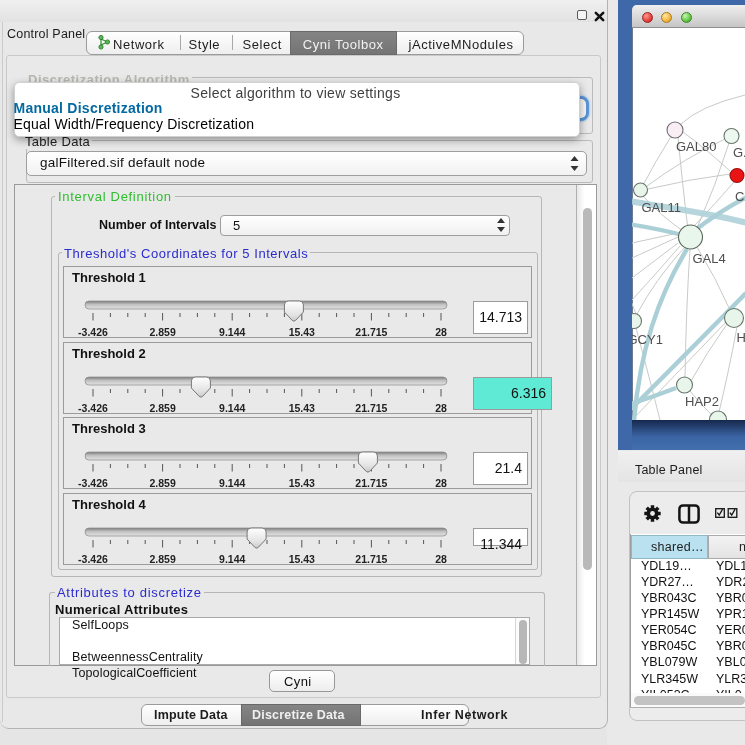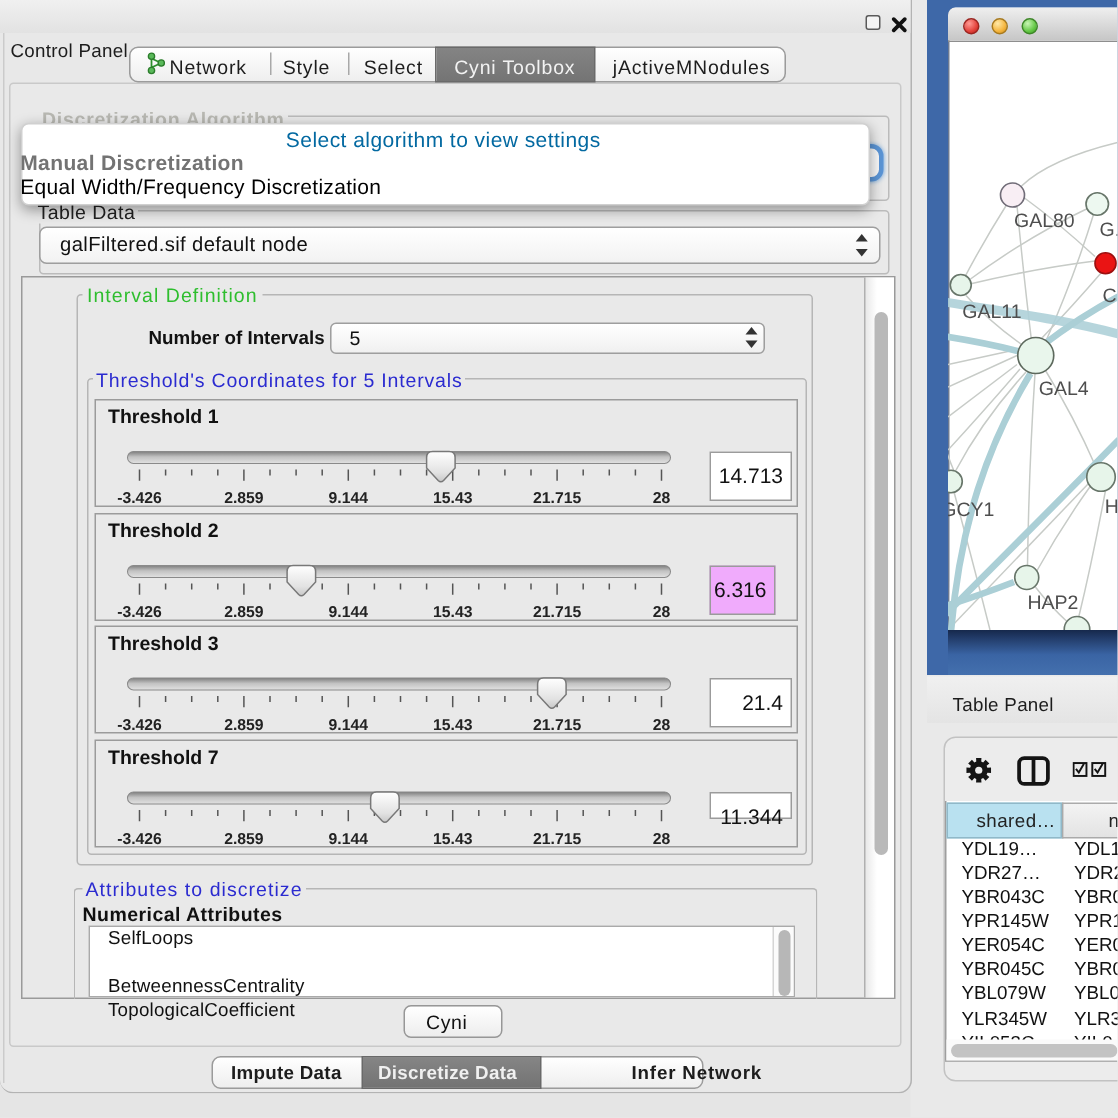--- a/index.html
+++ b/index.html
@@ -158,21 +158,21 @@
     <line x1="360.6" y1="47" x2="360.6" y2="51" stroke="#555" stroke-width="1"></line>
     <line x1="378.0" y1="47" x2="378.0" y2="54.5" stroke="#555" stroke-width="1"></line>
     <text x="30.0" y="69.5" font-size="10.5" font-weight="bold" fill="#222" text-anchor="middle">-3.426</text>
     <text x="99.6" y="69.5" font-size="10.5" font-weight="bold" fill="#222" text-anchor="middle">2.859</text>
     <text x="169.2" y="69.5" font-size="10.5" font-weight="bold" fill="#222" text-anchor="middle">9.144</text>
     <text x="238.8" y="69.5" font-size="10.5" font-weight="bold" fill="#222" text-anchor="middle">15.43</text>
     <text x="308.4" y="69.5" font-size="10.5" font-weight="bold" fill="#222" text-anchor="middle">21.715</text>
     <text x="378.0" y="69.5" font-size="10.5" font-weight="bold" fill="#222" text-anchor="middle">28</text>
     <path d="M 128.4 46 L 128.4 39 Q 128.4 35 132.4 35 L 143.4 35 Q 147.4 35 147.4 39 L 147.4 46 L 139.7 54.3 Q 137.9 56 136.1 54.3 Z" fill="url(#th341)" stroke="#787878" stroke-width="1"></path>
   </svg>
-<div class="abs" style="left:473px;top:376.5px;width:44px;height:33px;background:#f0abfc;border:1px solid #9b9b9b;box-sizing:border-box;font-size:14px;color:#111;line-height:31px;text-decoration:underline;">
+<div class="abs" style="left:473px;top:376.5px;width:79px;height:33px;background:#5eead4;border:1px solid #9b9b9b;box-sizing:border-box;font-size:14px;color:#111;line-height:31px;text-decoration:underline;">
     <span style="position:absolute;right:5px;">6.316</span>
   </div>
 <div class="abs" style="left:63px;top:417px;width:469px;height:72px;background:#e9e9e9;border:1px solid #9b9b9b;box-sizing:border-box;"></div>
 <div class="abs" style="left:72px;top:421px;font-size:13px;font-weight:bold;color:#111;">Threshold 3</div>
 <svg class="abs" style="left:63px;top:417px;" width="469" height="72" viewBox="0 0 469 72">
     <defs>
       <linearGradient id="tg417" x1="0" y1="0" x2="0" y2="1">
         <stop offset="0" stop-color="#7e7e7e"></stop>
         <stop offset="0.45" stop-color="#c2c2c2"></stop>
         <stop offset="1" stop-color="#e2e2e2"></stop>
@@ -210,21 +210,21 @@
     <text x="169.2" y="69.5" font-size="10.5" font-weight="bold" fill="#222" text-anchor="middle">9.144</text>
     <text x="238.8" y="69.5" font-size="10.5" font-weight="bold" fill="#222" text-anchor="middle">15.43</text>
     <text x="308.4" y="69.5" font-size="10.5" font-weight="bold" fill="#222" text-anchor="middle">21.715</text>
     <text x="378.0" y="69.5" font-size="10.5" font-weight="bold" fill="#222" text-anchor="middle">28</text>
     <path d="M 295.4 46 L 295.4 39 Q 295.4 35 299.4 35 L 310.4 35 Q 314.4 35 314.4 39 L 314.4 46 L 306.7 54.3 Q 304.9 56 303.1 54.3 Z" fill="url(#th417)" stroke="#787878" stroke-width="1"></path>
   </svg>
 <div class="abs" style="left:473px;top:452px;width:55px;height:33px;background:#fff;border:1px solid #9b9b9b;box-sizing:border-box;font-size:14px;color:#111;line-height:31px;">
     <span style="position:absolute;right:5px;">21.4</span>
   </div>
 <div class="abs" style="left:63px;top:492.5px;width:469px;height:72px;background:#e9e9e9;border:1px solid #9b9b9b;box-sizing:border-box;"></div>
-<div class="abs" style="left:72px;top:496.5px;font-size:13px;font-weight:bold;color:#111;">Threshold 7</div>
+<div class="abs" style="left:72px;top:496.5px;font-size:13px;font-weight:bold;color:#111;">Threshold 4</div>
 <svg class="abs" style="left:63px;top:492.5px;" width="469" height="72" viewBox="0 0 469 72">
     <defs>
       <linearGradient id="tg492" x1="0" y1="0" x2="0" y2="1">
         <stop offset="0" stop-color="#7e7e7e"></stop>
         <stop offset="0.45" stop-color="#c2c2c2"></stop>
         <stop offset="1" stop-color="#e2e2e2"></stop>
       </linearGradient>
       <linearGradient id="th492" x1="0" y1="0" x2="0" y2="1">
         <stop offset="0" stop-color="#ffffff"></stop>
         <stop offset="0.7" stop-color="#e2e2e2"></stop>
@@ -278,22 +278,22 @@
 <div class="abs" style="left:269px;top:670px;width:66px;height:22px;background:linear-gradient(#ffffff,#ededed);border:1px solid #979797;border-radius:5px;box-sizing:border-box;"></div>
 <div class="abs" style="left:284px;top:674px;font-size:13px;color:#111;letter-spacing:0.4px;">Cyni</div>
 
 <div class="abs" style="left:141px;top:704px;width:328px;height:22px;background:linear-gradient(#ffffff,#eeeeee);border:1px solid #9b9b9b;border-radius:6px;box-sizing:border-box;"></div>
 <div class="abs" style="left:241px;top:704px;width:120px;height:22px;background:linear-gradient(#858585,#737373);border:1px solid #696969;box-sizing:border-box;"></div>
 <div class="abs" style="left:154px;top:708px;font-size:12.5px;font-weight:bold;color:#1d1d1d;letter-spacing:0.2px;">Impute Data</div>
 <div class="abs" style="left:252px;top:708px;font-size:12.5px;font-weight:bold;color:#f0f0f0;letter-spacing:0.2px;">Discretize Data</div>
 <div class="abs" style="left:373px;top:708px;font-size:12.5px;font-weight:bold;color:#1d1d1d;letter-spacing:0.55px;padding-left:48px;">Infer Network</div>
 
 <div class="abs" style="left:13.5px;top:82px;width:564px;height:53px;background:#ffffff;border:1px solid #d0d0d0;border-radius:5px;box-shadow:0 3px 9px rgba(0,0,0,0.38);"></div>
-<div class="abs" style="left:13.5px;top:85px;width:564px;text-align:center;font-size:14px;color:#0369a1;letter-spacing:0.3px;">Select algorithm to view settings</div>
-<div class="abs" style="left:13.5px;top:100px;font-size:14px;font-weight:bold;color:#737373;letter-spacing:0.25px;">Manual Discretization</div>
+<div class="abs" style="left:13.5px;top:85px;width:564px;text-align:center;font-size:14px;color:#404040;letter-spacing:0.3px;">Select algorithm to view settings</div>
+<div class="abs" style="left:13.5px;top:100px;font-size:14px;font-weight:bold;color:#0369a1;letter-spacing:0.25px;">Manual Discretization</div>
 <div class="abs" style="left:13.5px;top:116px;font-size:14px;color:#000;letter-spacing:0.2px;">Equal Width/Frequency Discretization</div>
 
 <div class="abs" style="left:618px;top:0;width:127px;height:450px;background:#3e68a8;"></div>
 <div class="abs" style="left:632px;top:420px;width:113px;height:30px;background:linear-gradient(#16284c,#3a64a4 55%,#4470ae);"></div>
 
 <div class="abs" style="left:632px;top:5px;width:113px;height:415px;background:#fff;border-left:1.5px solid #6d7a91;border-radius:5px 0 0 0;box-sizing:border-box;"></div>
 <div class="abs" style="left:632px;top:5px;width:113px;height:22.5px;background:linear-gradient(#efefef,#c6c6c6);border-bottom:1px solid #8e8e8e;box-sizing:border-box;border-radius:5px 0 0 0;"></div>
 <div class="abs" style="left:642px;top:11.5px;width:11px;height:11px;border-radius:50%;background:radial-gradient(circle at 35% 30%,#ff9a94,#e3433c 60%,#b01e18);border:0.5px solid #9c2520;box-sizing:border-box;"></div>
 <div class="abs" style="left:661px;top:11.5px;width:11px;height:11px;border-radius:50%;background:radial-gradient(circle at 35% 30%,#ffe9a8,#f5b53d 60%,#c78a1d);border:0.5px solid #a87a1e;box-sizing:border-box;"></div>
 <div class="abs" style="left:681px;top:11.5px;width:11px;height:11px;border-radius:50%;background:radial-gradient(circle at 35% 30%,#c8f5b4,#64c845 60%,#3d9426);border:0.5px solid #3d8727;box-sizing:border-box;"></div>

